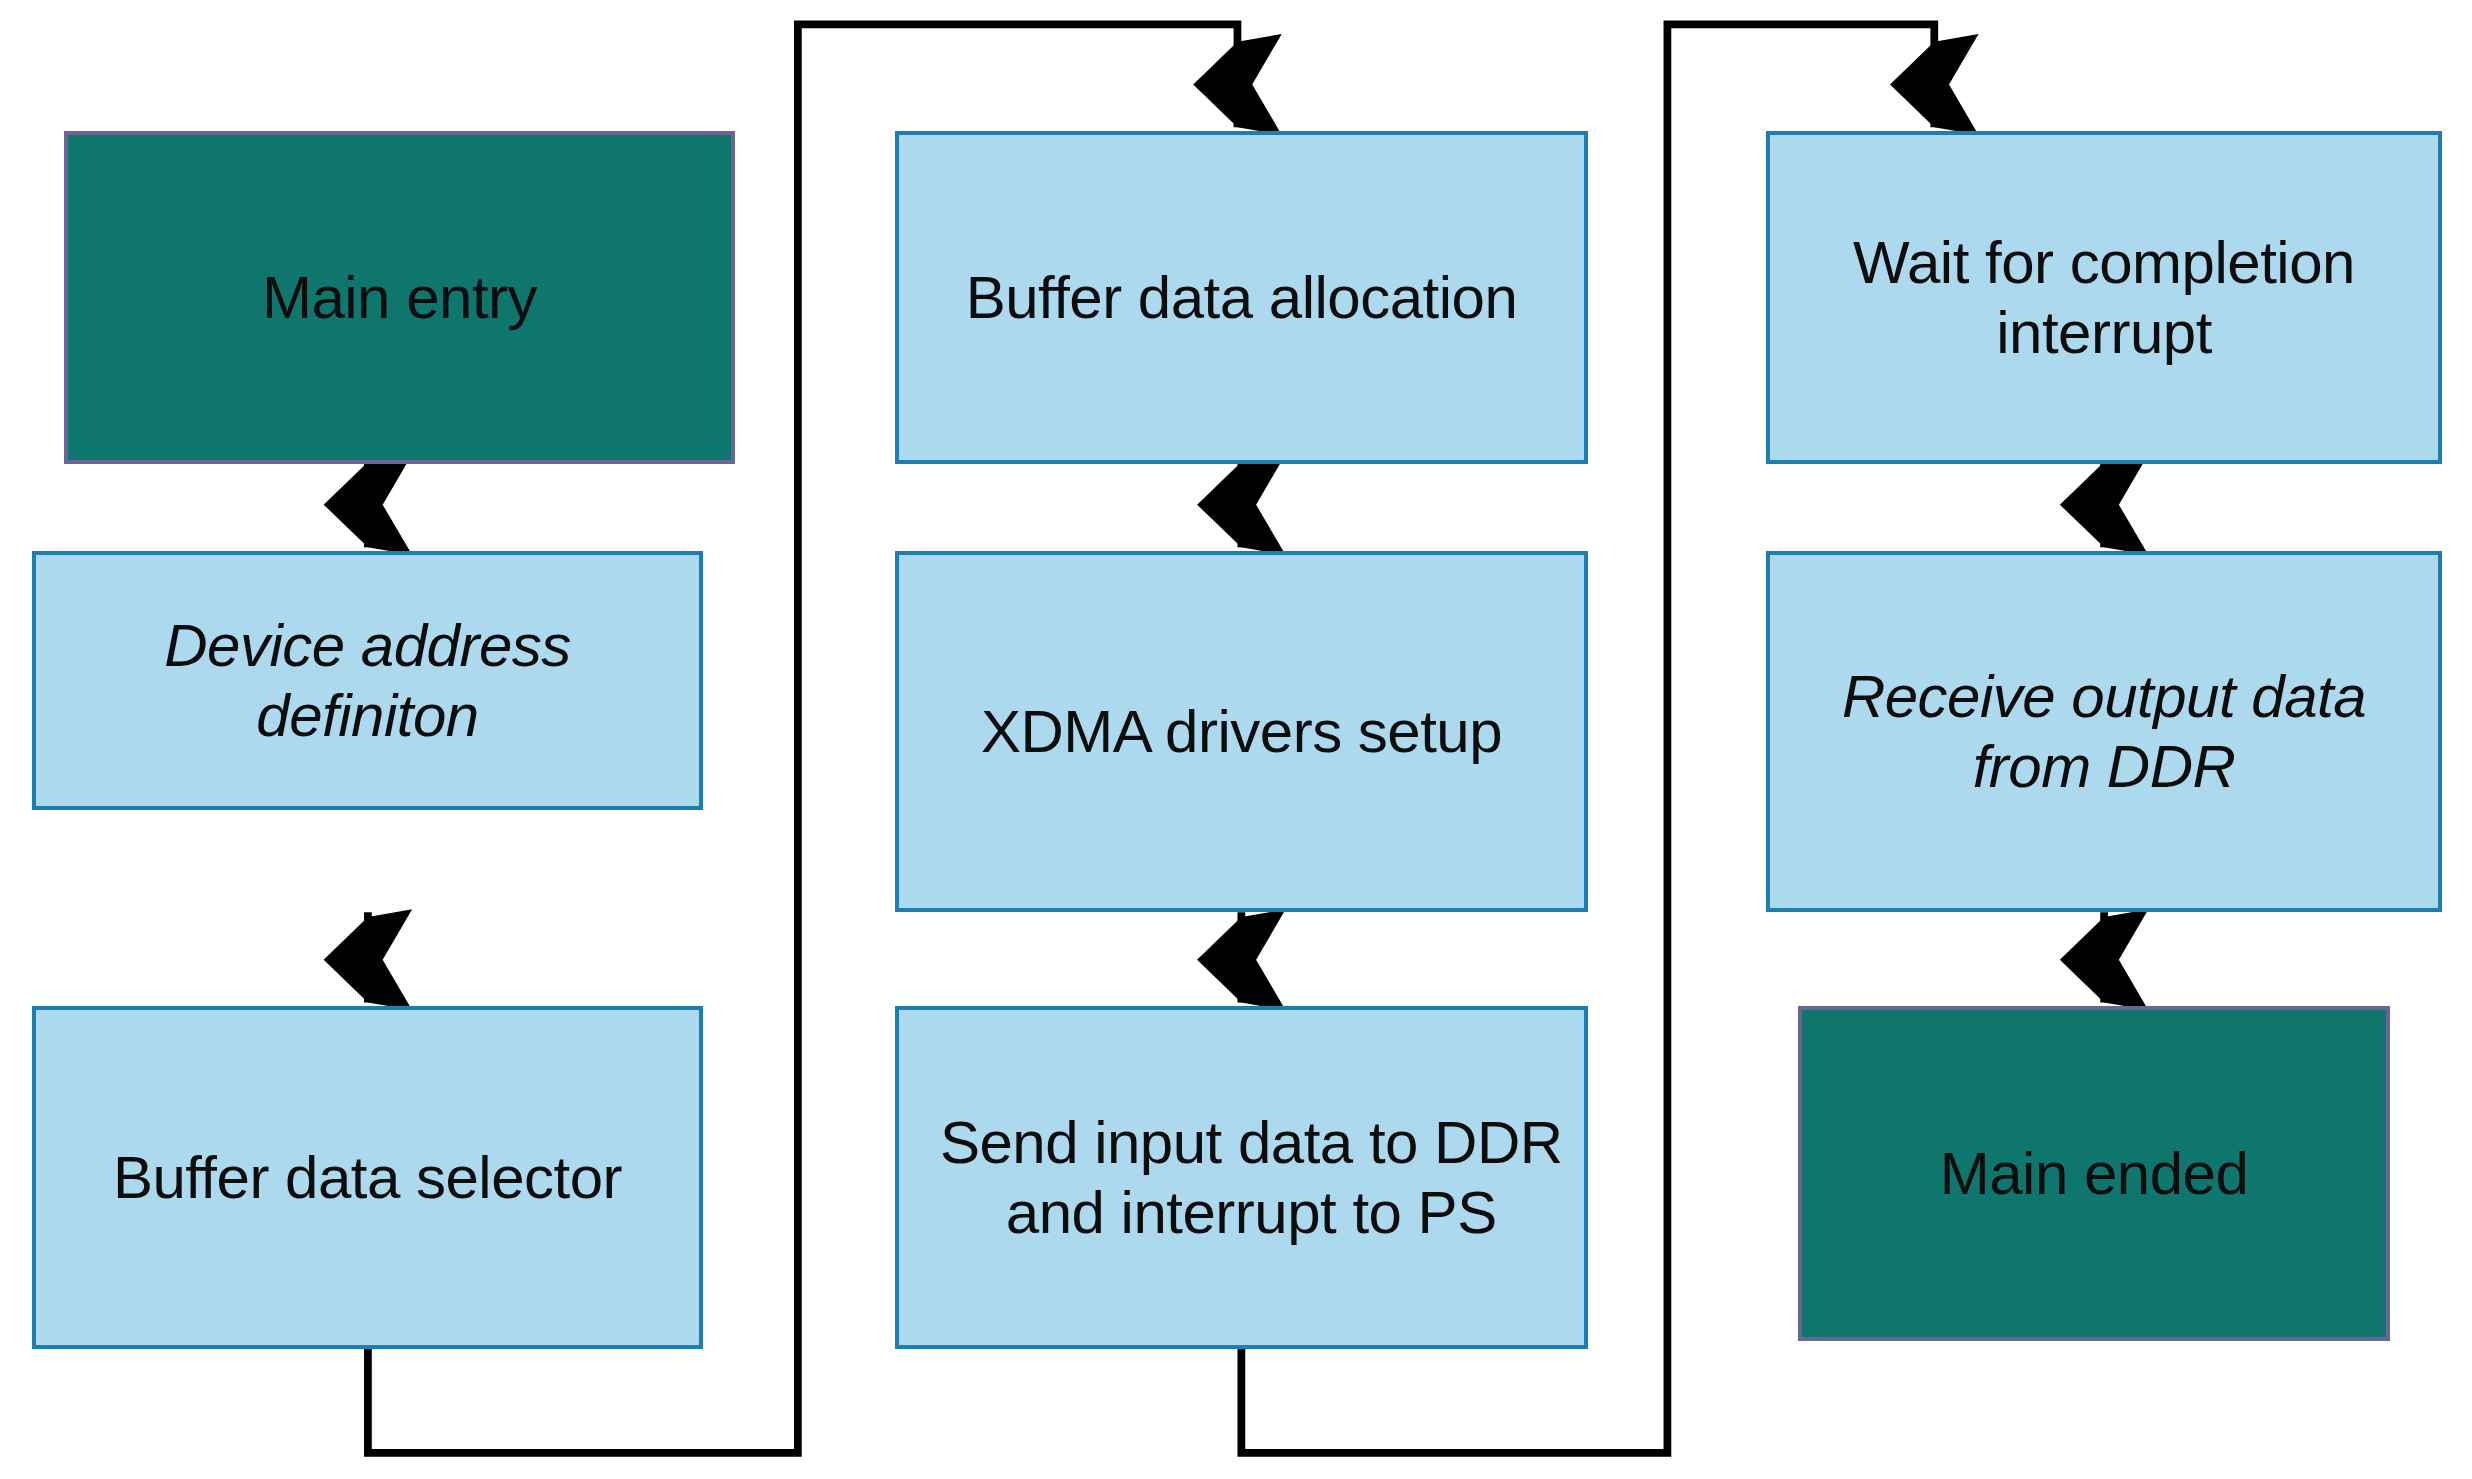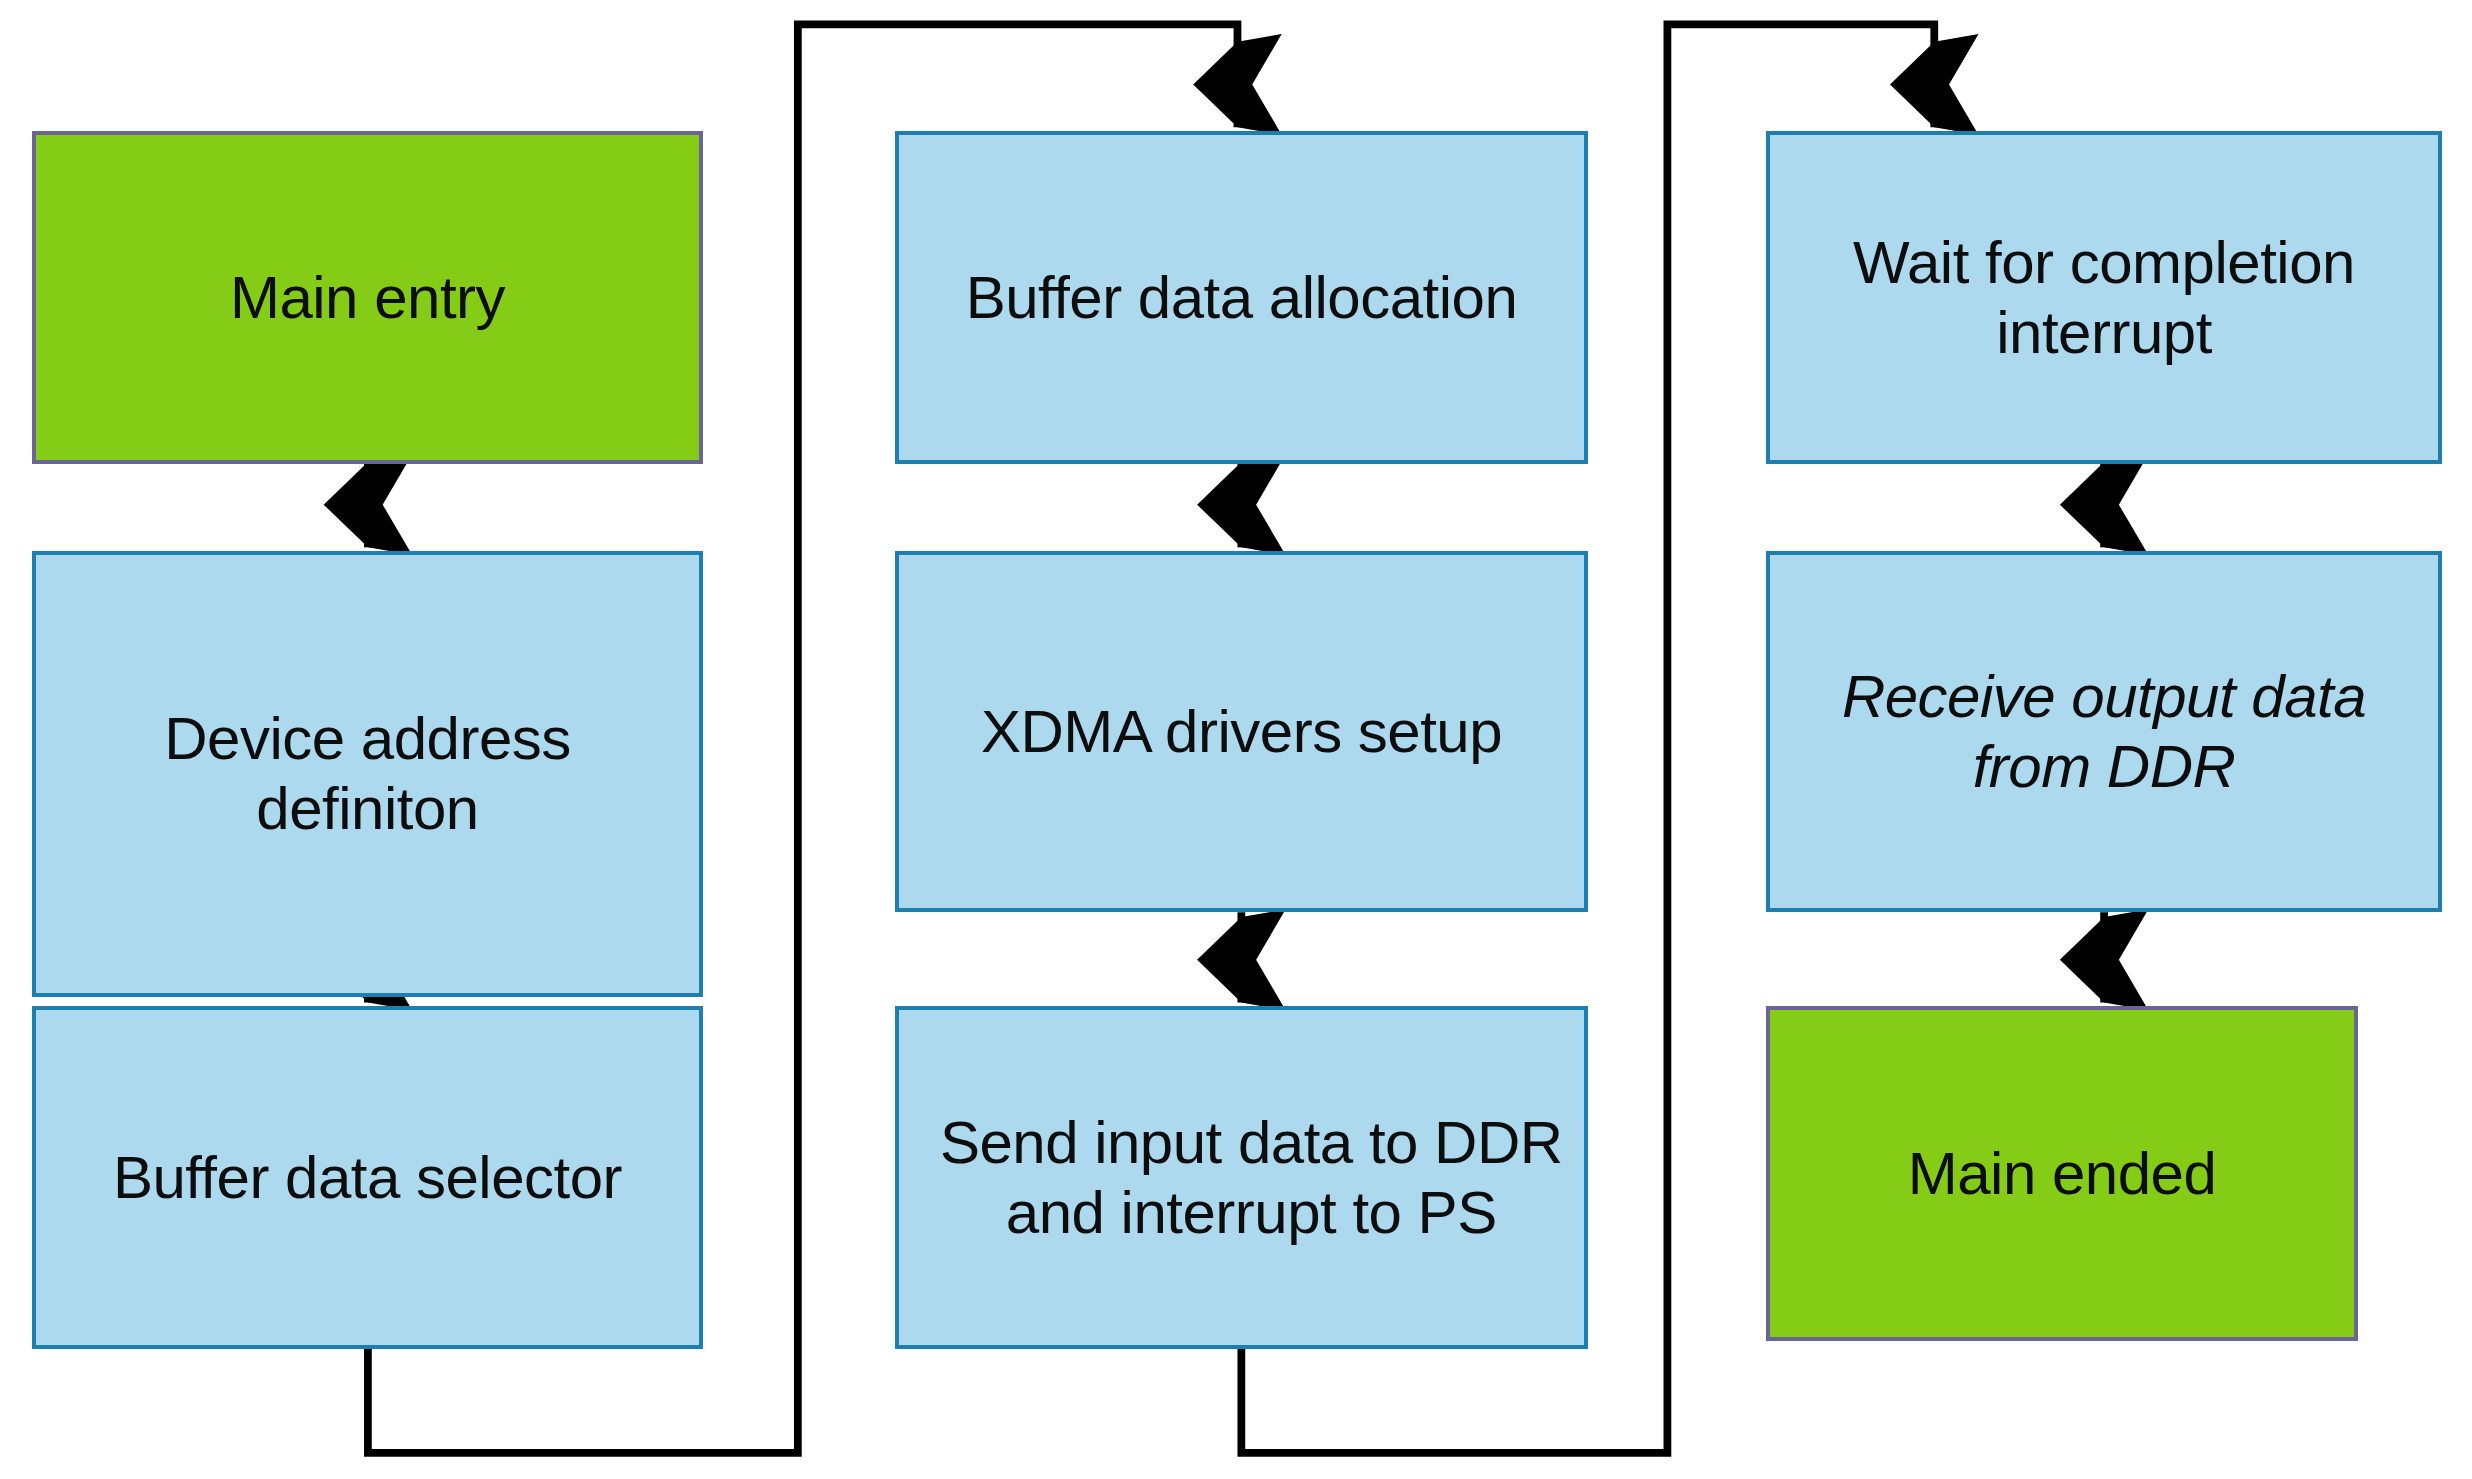--- a/index.html
+++ b/index.html
@@ -38,22 +38,23 @@
     color: #0d0d0d;
     letter-spacing: -0.5px;
     z-index: 3;
     padding: 5.8px 17.5px;
   }
   .node-process {
     background: #ADD9EE;
     border: 4.9px solid #1C7FB0;
   }
   .node-terminal {
-    background: #84cc16;
+    background: #0f766e;
     border: 4.9px solid #6B6595;
+    margin-left: 32px;
   }
   .node-label {
     display: block;
     width: 100%;
   }
 </style>
 </head>
 <body>
 
 <div id="diagram-root">
@@ -76,21 +77,21 @@
     <path d="M 1279 1390 L 1279 1497 L 1718 1497 L 1718 25 L 1993 25 L 1993 131" fill="none" stroke="#000000" stroke-width="8" stroke-linejoin="miter" marker-end="url(#arrowhead)"></path>
 
     <path d="M 2168 478 L 2168 564" fill="none" stroke="#000000" stroke-width="8" marker-end="url(#arrowhead)"></path>
     <path d="M 2168 940 L 2168 1033" fill="none" stroke="#000000" stroke-width="8" marker-end="url(#arrowhead)"></path>
   </svg>
 
   <div class="node node-terminal" style="left:32px; top:131px; width:671px; height:333px;">
     <span class="node-label">Main entry</span>
   </div>
 
-  <div class="node node-process" style="left:32px; top:551px; width:671px; height:446px;">
+  <div class="node node-process" style="left:32px; top:551px; width:671px; height:259px;font-style:italic;">
     <span class="node-label">Device address definiton</span>
   </div>
 
   <div class="node node-process" style="left:32px; top:1006px; width:671px; height:343px;">
     <span class="node-label">Buffer data selector</span>
   </div>
 
   <div class="node node-process" style="left:895px; top:131px; width:693px; height:333px;align-items:center;">
     <span class="node-label">Buffer data allocation</span>
   </div>

